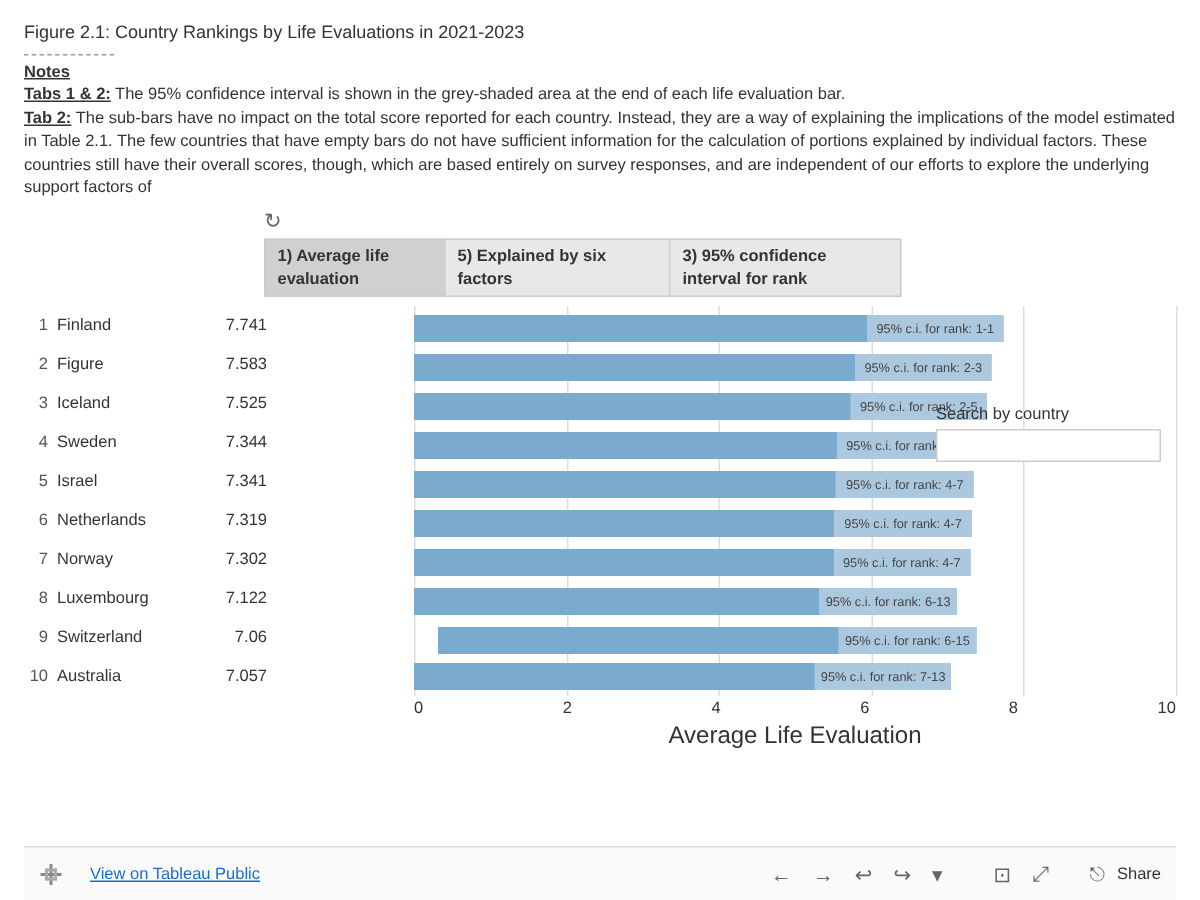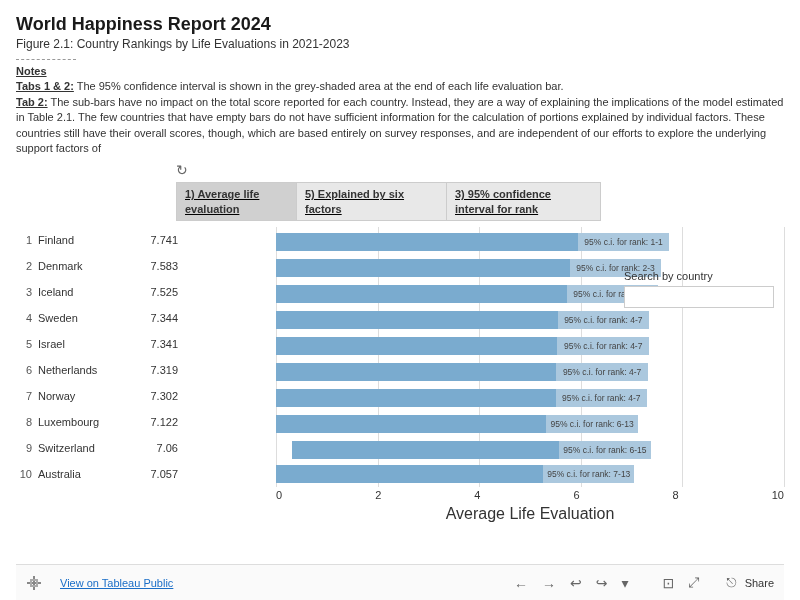--- a/index.html
+++ b/index.html
@@ -60,21 +60,20 @@
     .refresh-icon {
       font-size: 14px;
       color: #666;
       margin-bottom: 4px;
       margin-left: 160px;
     }
     .column-headers {
       display: flex;
       margin-left: 160px;
       margin-bottom: 6px;
-      text-decoration: underline;
     }
     .col-header {
       border: 1px solid #ccc;
       background: #e8e8e8;
       padding: 4px 8px;
       font-size: 11px;
       font-weight: bold;
       color: #333;
       line-height: 1.3;
     }
@@ -231,21 +230,20 @@
       gap: 4px;
       font-size: 11px;
       color: #333;
     }
   </style>
 </head>
 <body>
 
 <div class="main-container">
 
-  <div class="title">World Happiness Report 2024</div>
   <div class="subtitle">Figure 2.1: Country Rankings by Life Evaluations in 2021-2023</div>
   <hr class="divider">
 
   <div class="notes-section">
     <span class="notes-label">Notes</span><br>
     <span class="tab-link">Tabs 1 &amp; 2:</span>
     <span>The 95% confidence interval is shown in the grey-shaded area at the end of each life evaluation bar.</span><br>
     <span class="tab-link">Tab 2:</span>
     <span>The sub-bars have no impact on the total score reported for each country. Instead, they are a way of explaining the implications of the model estimated in Table 2.1. The few countries that have empty bars do not have sufficient information for the calculation of portions explained by individual factors. These countries still have their overall scores, though, which are based entirely on survey responses, and are independent of our efforts to explore the underlying support factors of</span>
   </div>
@@ -263,21 +261,21 @@
     <div class="data-section">
 
       <div class="left-table" id="left-table">
       <div class="table-row">
     <span class="row-num">1</span>
     <span class="country-name">Finland</span>
     <span class="score-val">7.741</span>
   </div>
           <div class="table-row">
     <span class="row-num">2</span>
-    <span class="country-name">Denmark</span>
+    <span class="country-name">Figure</span>
     <span class="score-val">7.583</span>
   </div>
           <div class="table-row">
     <span class="row-num">3</span>
     <span class="country-name">Iceland</span>
     <span class="score-val">7.525</span>
   </div>
           <div class="table-row">
     <span class="row-num">4</span>
     <span class="country-name">Sweden</span>

